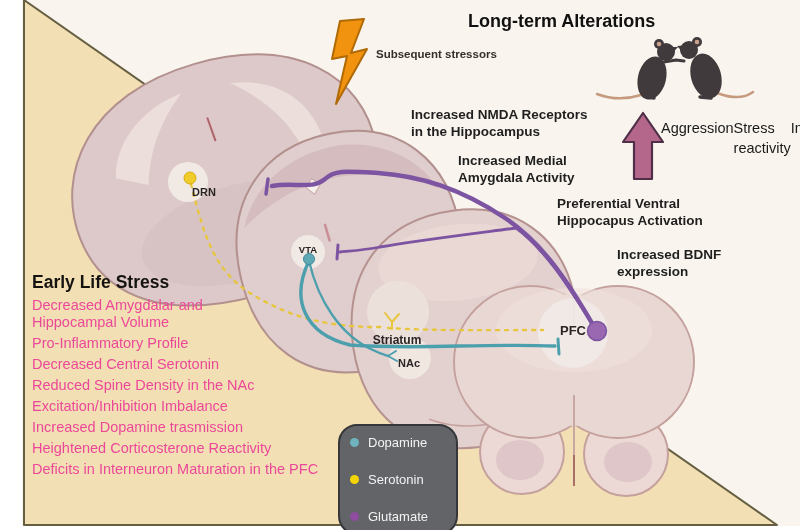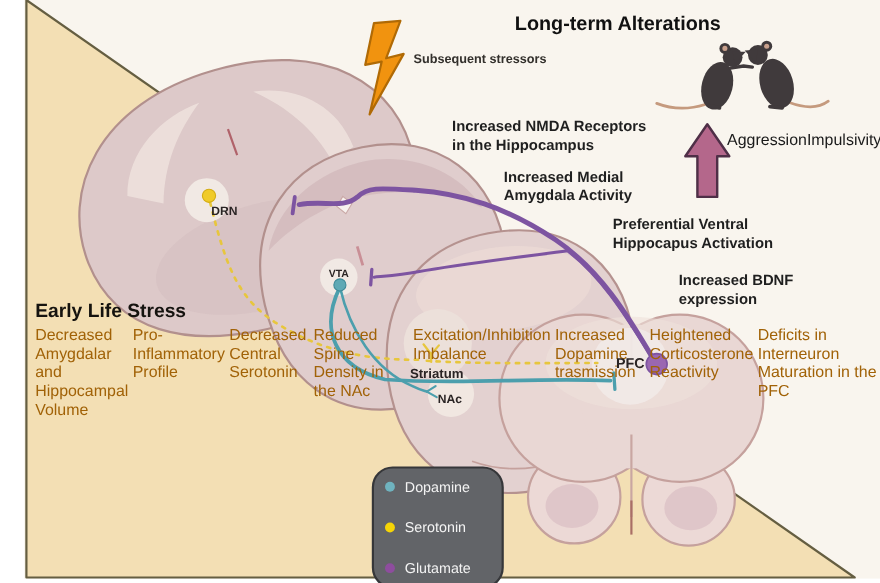--- a/index.html
+++ b/index.html
@@ -4,22 +4,22 @@
 <style>
   html,body{margin:0;padding:0;background:#ffffff;}
   #figure{position:relative;width:800px;height:530px;background:#ffffff;overflow:hidden;
           font-family:"Liberation Sans",sans-serif;color:#1a1a1a;}
   #art{position:absolute;left:0;top:0;}
   .txt{position:absolute;white-space:pre-line;}
   .heading{font-weight:700;font-size:18px;color:#111;}
   .els-heading{font-weight:700;font-size:17.5px;color:#15130f;}
   .annot{font-weight:600;font-size:13.5px;line-height:16.5px;color:#1f1f1f;margin-left:12px;}
   .stressor{font-weight:600;font-size:11.5px;color:#33302c;}
-  .els-list{position:absolute;left:32px;top:297px;display:flex;flex-direction:row;gap:4px;
-            font-size:14.5px;font-weight:500;line-height:17px;color:#a16207;}
+  .els-list{position:absolute;left:32px;top:297px;display:flex;flex-direction:column;gap:4px;
+            font-size:14.5px;font-weight:500;line-height:17px;color:#ec4899;}
   .outcomes{position:absolute;left:661px;top:118px;display:flex;flex-direction:row;
             font-size:14.5px;line-height:20px;color:#1a1a1a;}
   .brain-label{position:absolute;transform:translate(-50%,-50%);font-weight:600;color:#2a2424;}
   .legend{position:absolute;left:338px;top:424px;width:120px;box-sizing:border-box;
           background:#626468;border:2px solid #36373a;border-radius:19px;
           padding:8px 10px;display:flex;flex-direction:column;gap:20px;}
   .legend-row{display:flex;align-items:center;gap:9px;font-size:13px;line-height:17px;color:#f3f3f3;}
   .legend-dot{width:9px;height:9px;border-radius:50%;flex:0 0 auto;}
 </style>
 </head>
@@ -119,20 +119,21 @@
 
     <path d="M 643,113 L 663,142 L 652,142 L 652,179 L 634,179 L 634,142 L 623,142 Z" fill="#b4678b" stroke="#4f2f47" stroke-width="2.2" stroke-linejoin="round"></path>
   </svg>
 
   <div class="txt stressor" style="left:376px;top:48px;">Subsequent stressors</div>
 
   <div class="txt heading" style="left:468px;top:11px;">Long-term Alterations</div>
 
   <div class="outcomes">
     <div>Aggression</div>
+    <div>Stress reactivity</div>
     <div>Impulsivity</div>
   </div>
 
   <div class="txt annot" style="left:399px;top:107px;">Increased NMDA Receptors
 in the Hippocampus</div>
   <div class="txt annot" style="left:446px;top:153px;">Increased Medial
 Amygdala Activity</div>
   <div class="txt annot" style="left:545px;top:196px;">Preferential Ventral
 Hippocapus Activation</div>
   <div class="txt annot" style="left:605px;top:247px;">Increased BDNF

